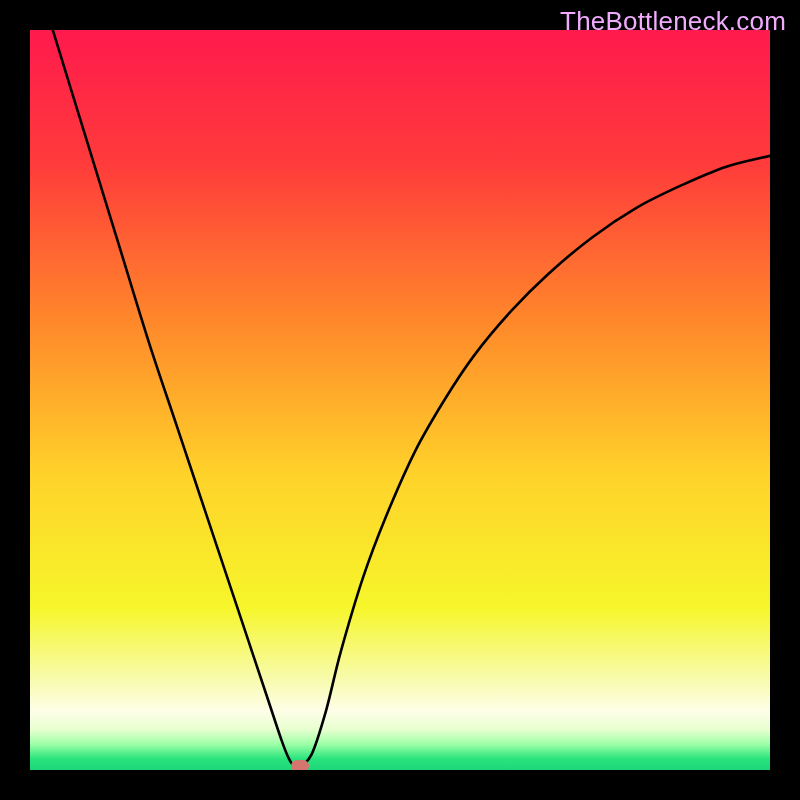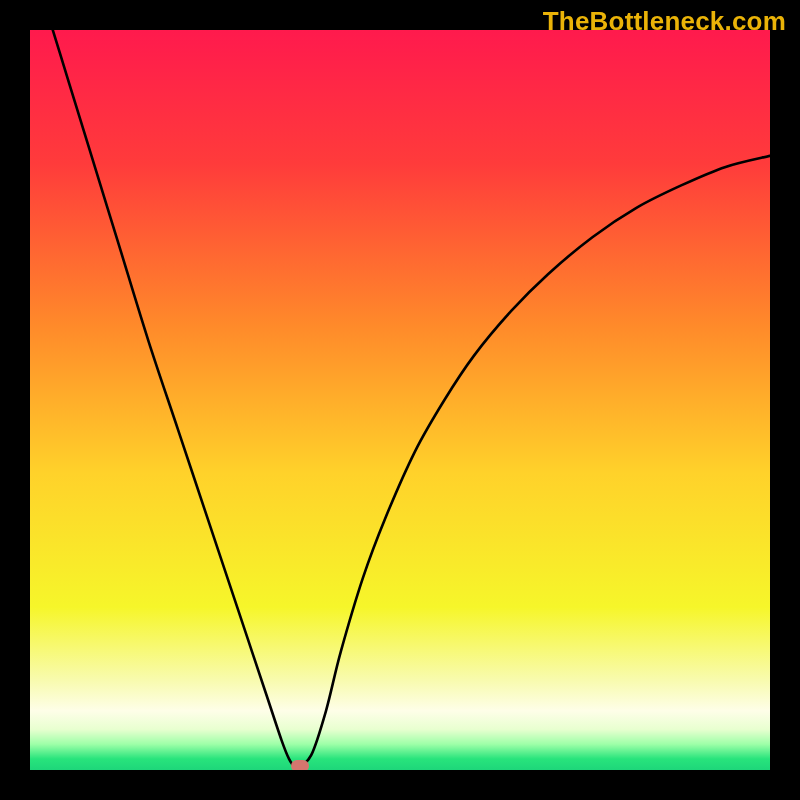--- a/index.html
+++ b/index.html
@@ -24,23 +24,23 @@
     left: 30px;
     top: 30px;
     width: 740px;
     height: 740px;
     overflow: hidden;
   }
   .watermark {
     position: absolute;
     top: 6px;
     right: 14px;
-    color: #eab308;
+    color: #f0abfc;
     font-size: 26px;
-    font-weight: 700;
+    font-weight: 400;
     letter-spacing: 0.2px;
     z-index: 5;
     text-align: right;
   }
   svg.curve {
     position: absolute;
     left: 0;
     top: 0;
     width: 740px;
     height: 740px;

